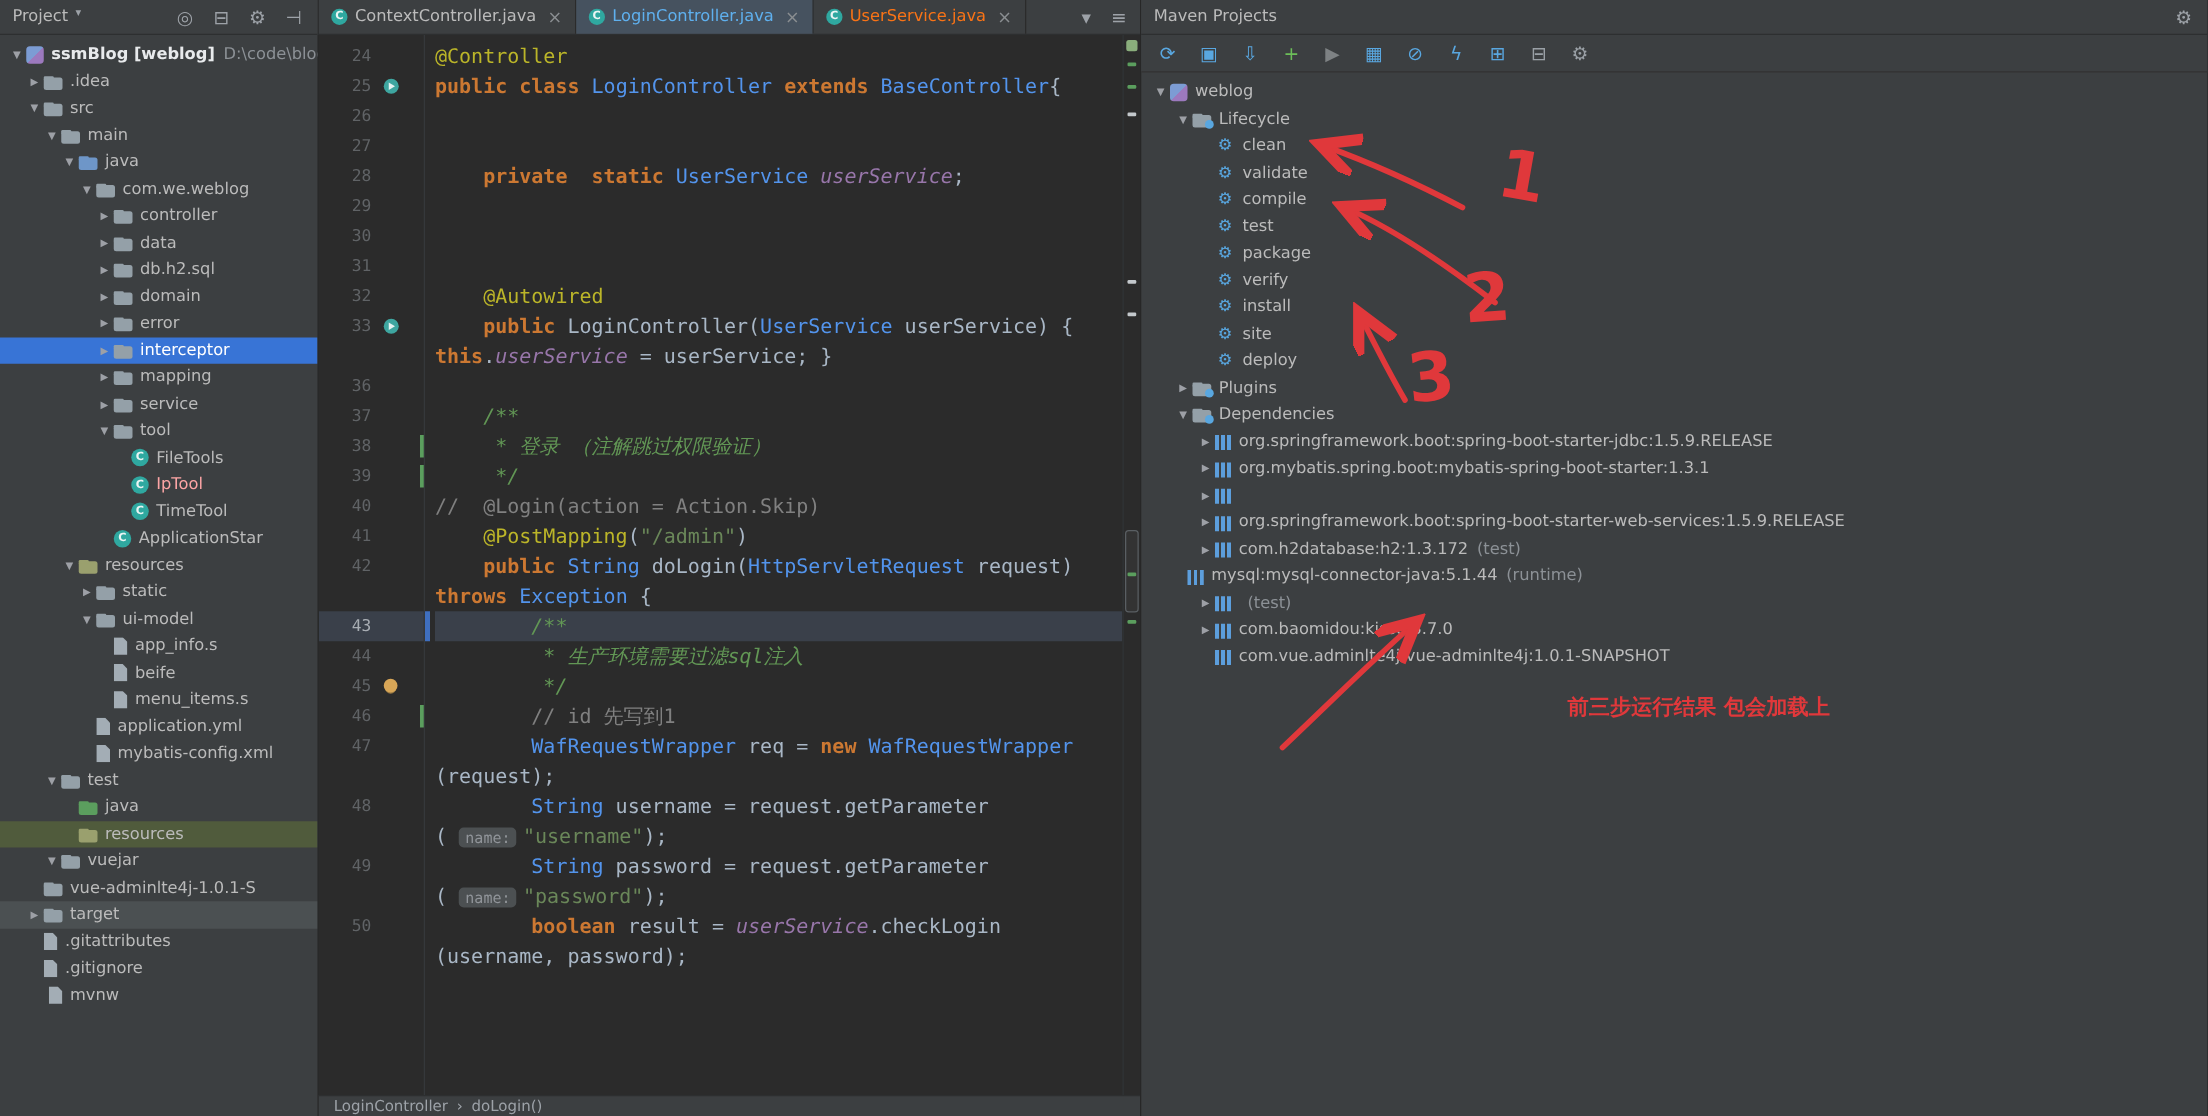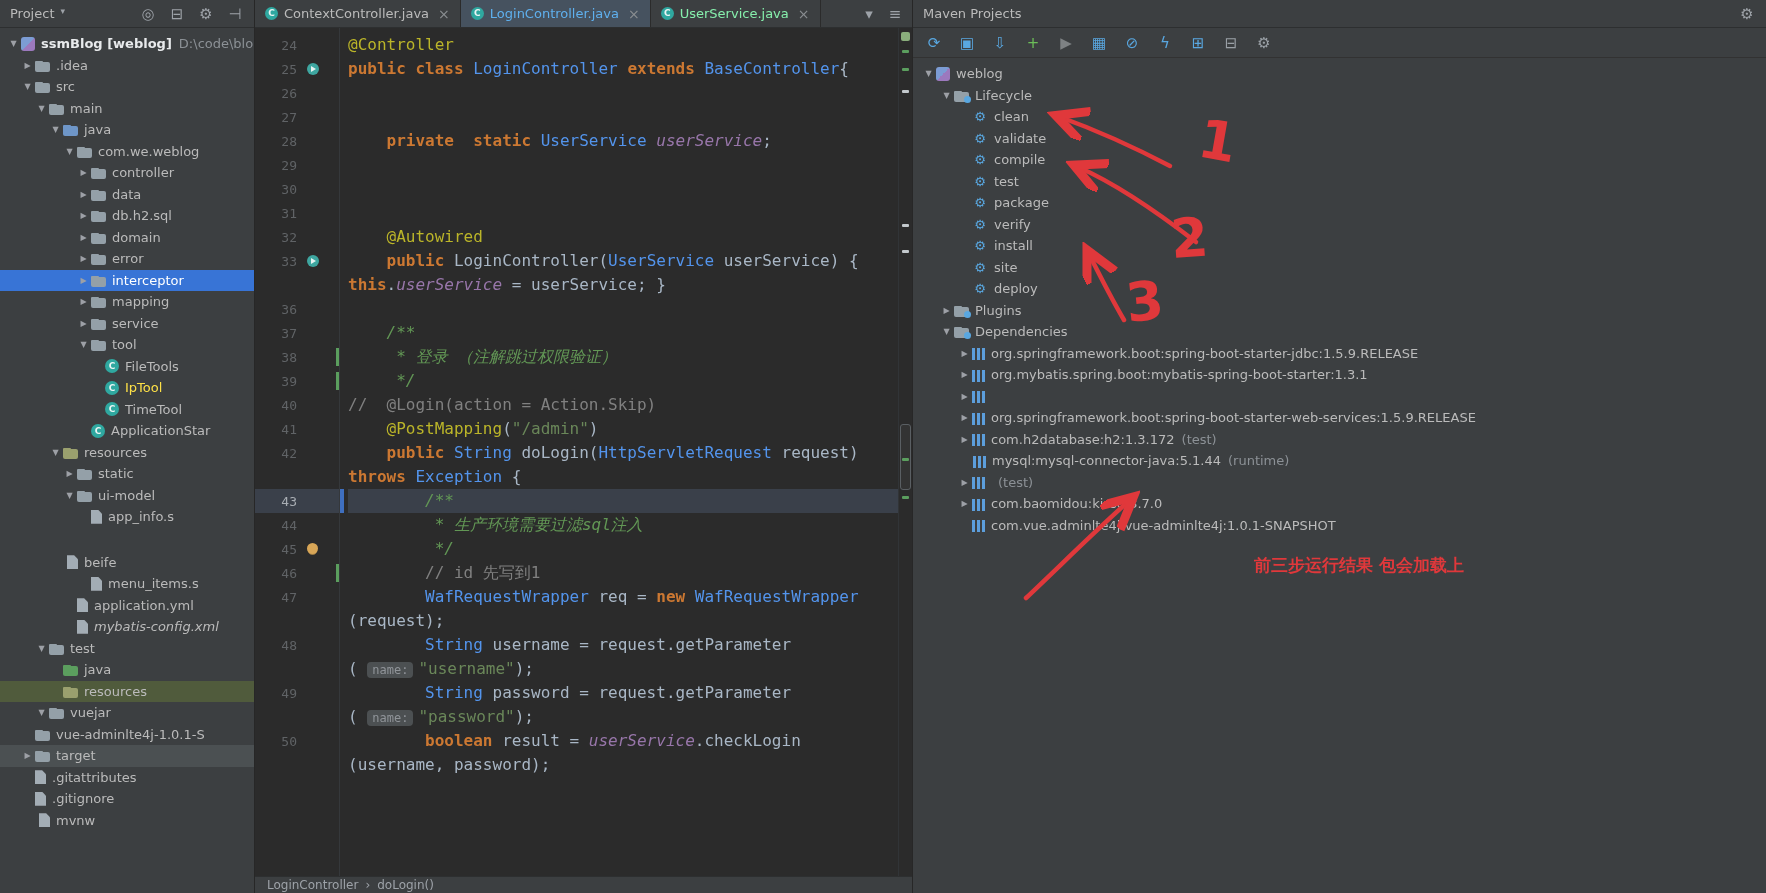--- a/index.html
+++ b/index.html
@@ -199,21 +199,21 @@
           <span class="lbl">tool</span>
         </div>
         <div class="tree-row" style="padding-left: 90px;">
           <span class="arrow"></span>
           <span class="ico ico-class">C</span>
           <span class="lbl">FileTools</span>
         </div>
         <div class="tree-row" style="padding-left: 90px;">
           <span class="arrow"></span>
           <span class="ico ico-class">C</span>
-          <span class="lbl" style="color: #fde047;">IpTool</span>
+          <span class="lbl" style="color: #fca5a5;">IpTool</span>
         </div>
         <div class="tree-row" style="padding-left: 90px;">
           <span class="arrow"></span>
           <span class="ico ico-class">C</span>
           <span class="lbl">TimeTool</span>
         </div>
         <div class="tree-row" style="padding-left: 76px;">
           <span class="arrow"></span>
           <span class="ico ico-class">C</span>
           <span class="lbl">ApplicationStar</span>
@@ -231,36 +231,36 @@
         <div class="tree-row" style="padding-left: 62px;">
           <span class="arrow">▼</span>
           <span class="ico fold ico-folder"></span>
           <span class="lbl">ui-model</span>
         </div>
         <div class="tree-row" style="padding-left: 76px;">
           <span class="arrow"></span>
           <span class="ico pagef"></span>
           <span class="lbl">app_info.s</span>
         </div>
-        <div class="tree-row" style="padding-left: 52px; margin-top: 24px;">
+        <div class="tree-row" style="padding-left: 76px;">
           <span class="arrow"></span>
           <span class="ico pagef"></span>
           <span class="lbl">beife</span>
         </div>
         <div class="tree-row" style="padding-left: 76px;">
           <span class="arrow"></span>
           <span class="ico pagef"></span>
           <span class="lbl">menu_items.s</span>
         </div>
         <div class="tree-row" style="padding-left: 62px;">
           <span class="arrow"></span>
           <span class="ico pagef"></span>
           <span class="lbl">application.yml</span>
         </div>
-        <div class="tree-row" style="padding-left: 62px; font-style: italic;">
+        <div class="tree-row" style="padding-left: 62px;">
           <span class="arrow"></span>
           <span class="ico pagef"></span>
           <span class="lbl">mybatis-config.xml</span>
         </div>
         <div class="tree-row" style="padding-left: 34px;">
           <span class="arrow">▼</span>
           <span class="ico fold ico-folder"></span>
           <span class="lbl">test</span>
         </div>
         <div class="tree-row" style="padding-left: 48px;">
@@ -314,21 +314,21 @@
             <span class="tab-label" style="color: rgb(187, 187, 187);">ContextController.java</span>
             <span class="close">×</span>
           </div>
           <div class="tab active">
             <span class="ico ico-class">C</span>
             <span class="tab-label" style="color: rgb(95, 176, 238);">LoginController.java</span>
             <span class="close">×</span>
           </div>
           <div class="tab">
             <span class="ico ico-class">C</span>
-            <span class="tab-label" style="color: #86efac;">UserService.java</span>
+            <span class="tab-label" style="color: #f97316;">UserService.java</span>
             <span class="close">×</span>
           </div>
         </div>
       <div id="tab-right-icons">
           <span class="tb-ico">▾</span>
           <span class="tb-ico">≡</span>
         </div>
     </div>
     <div class="editor-body">
       <div id="gutter">
@@ -593,21 +593,21 @@
           <span class="arrow">▶</span>
           <span class="ico ico-dep"></span>
           <span class="lbl">org.springframework.boot:spring-boot-starter-web-services:1.5.9.RELEASE</span>
         </div>
         <div class="tree-row" style="padding-left: 44px;">
           <span class="arrow">▶</span>
           <span class="ico ico-dep"></span>
           <span class="lbl">com.h2database:h2:1.3.172</span>
           <span class="extra">(test)</span>
         </div>
-        <div class="tree-row" style="padding-left: 45px;">
+        <div class="tree-row" style="padding-left: 22px;">
           <span class="arrow"></span>
           <span class="ico ico-dep"></span>
           <span class="lbl">mysql:mysql-connector-java:5.1.44</span>
           <span class="extra">(runtime)</span>
         </div>
         <div class="tree-row" style="padding-left: 44px;">
           <span class="arrow">▶</span>
           <span class="ico ico-dep"></span>
           <span class="extra">(test)</span>
         </div>

